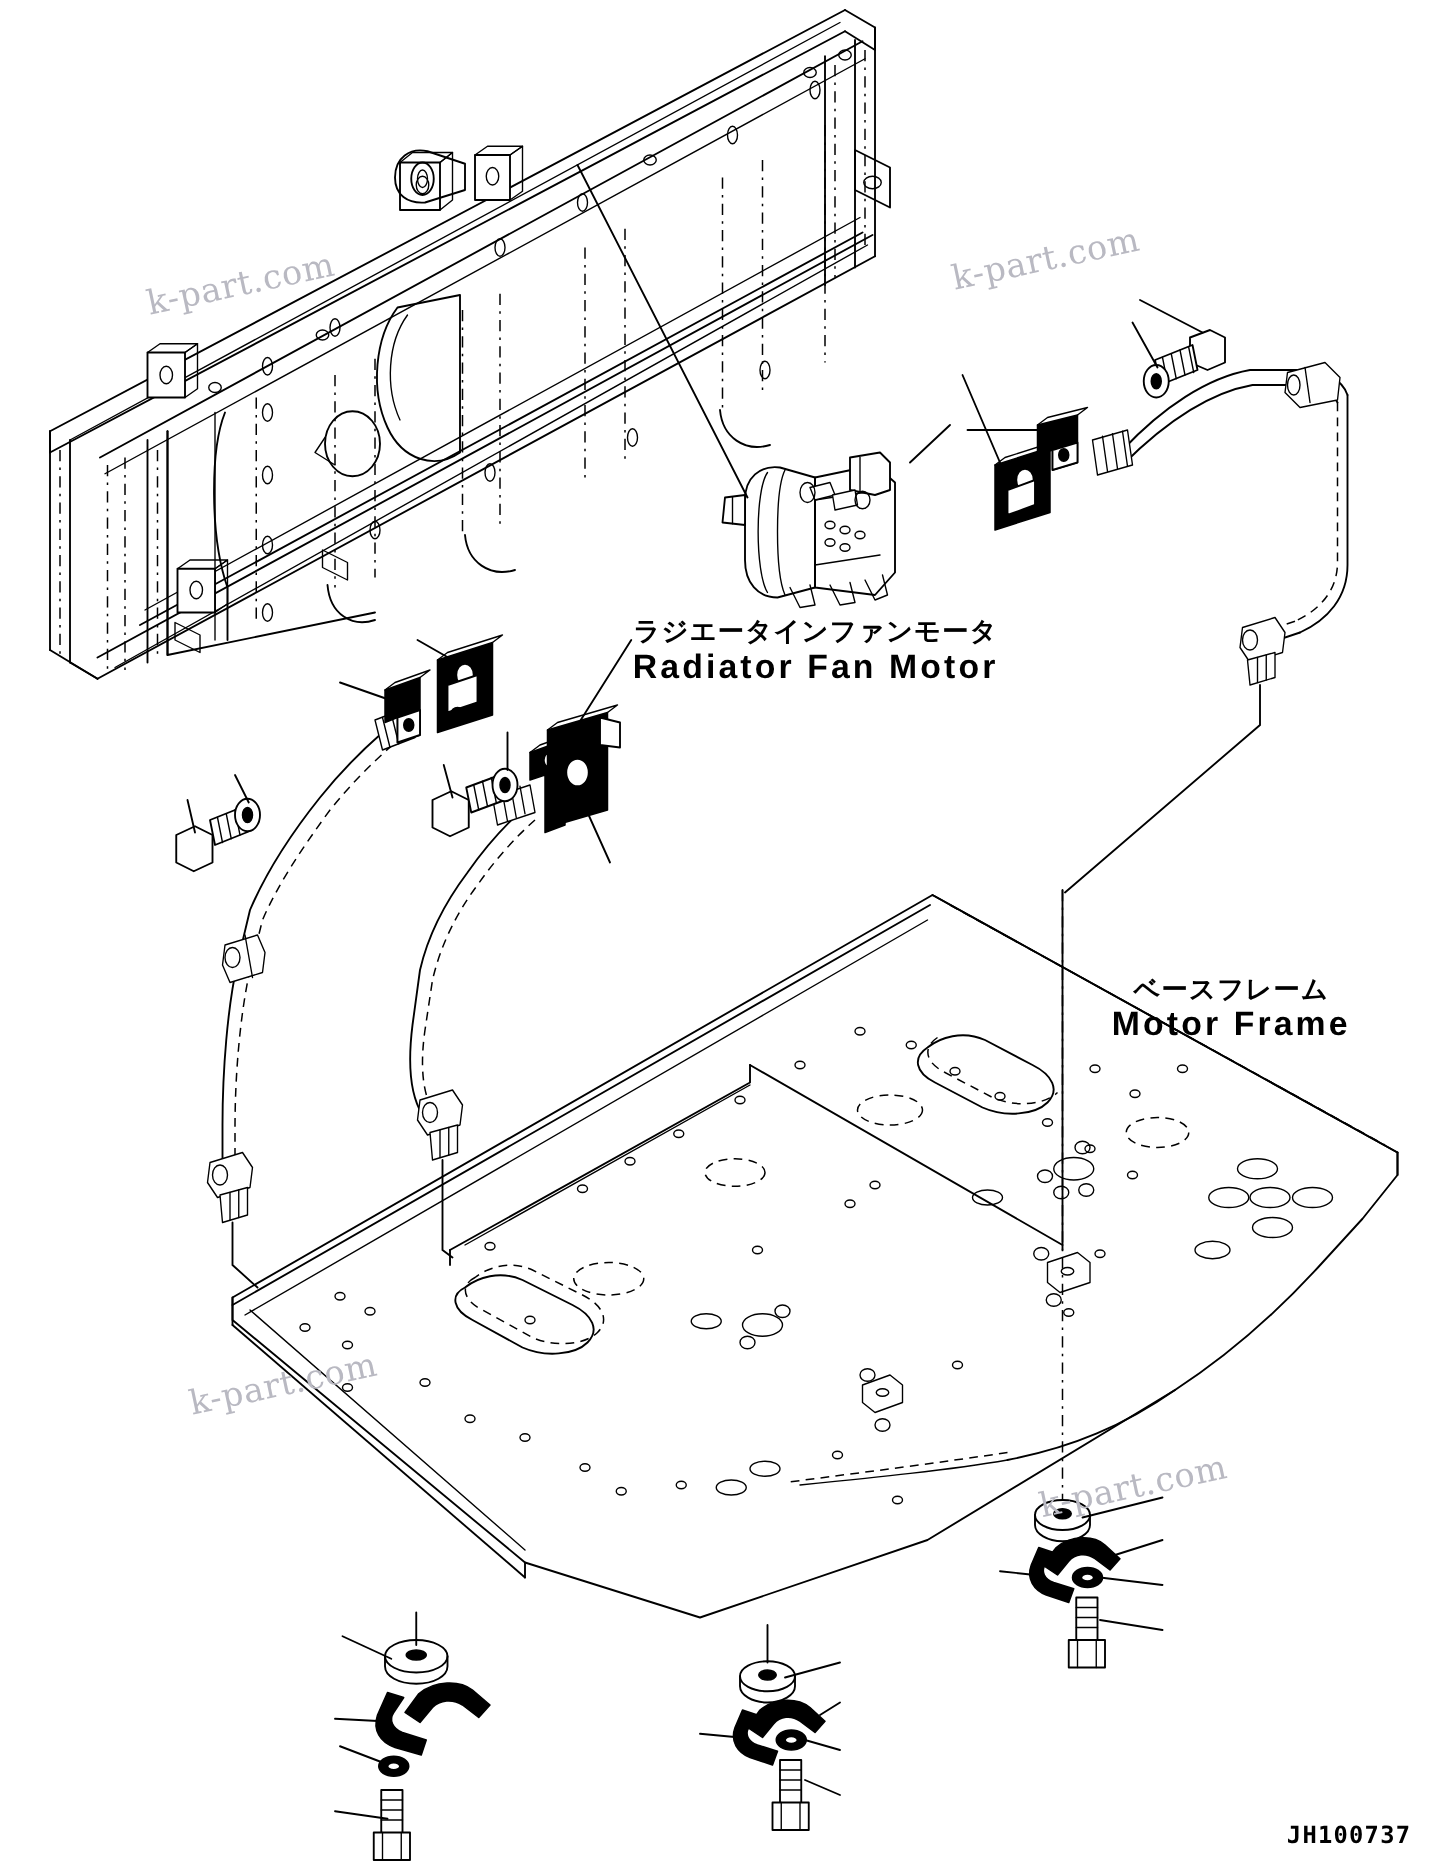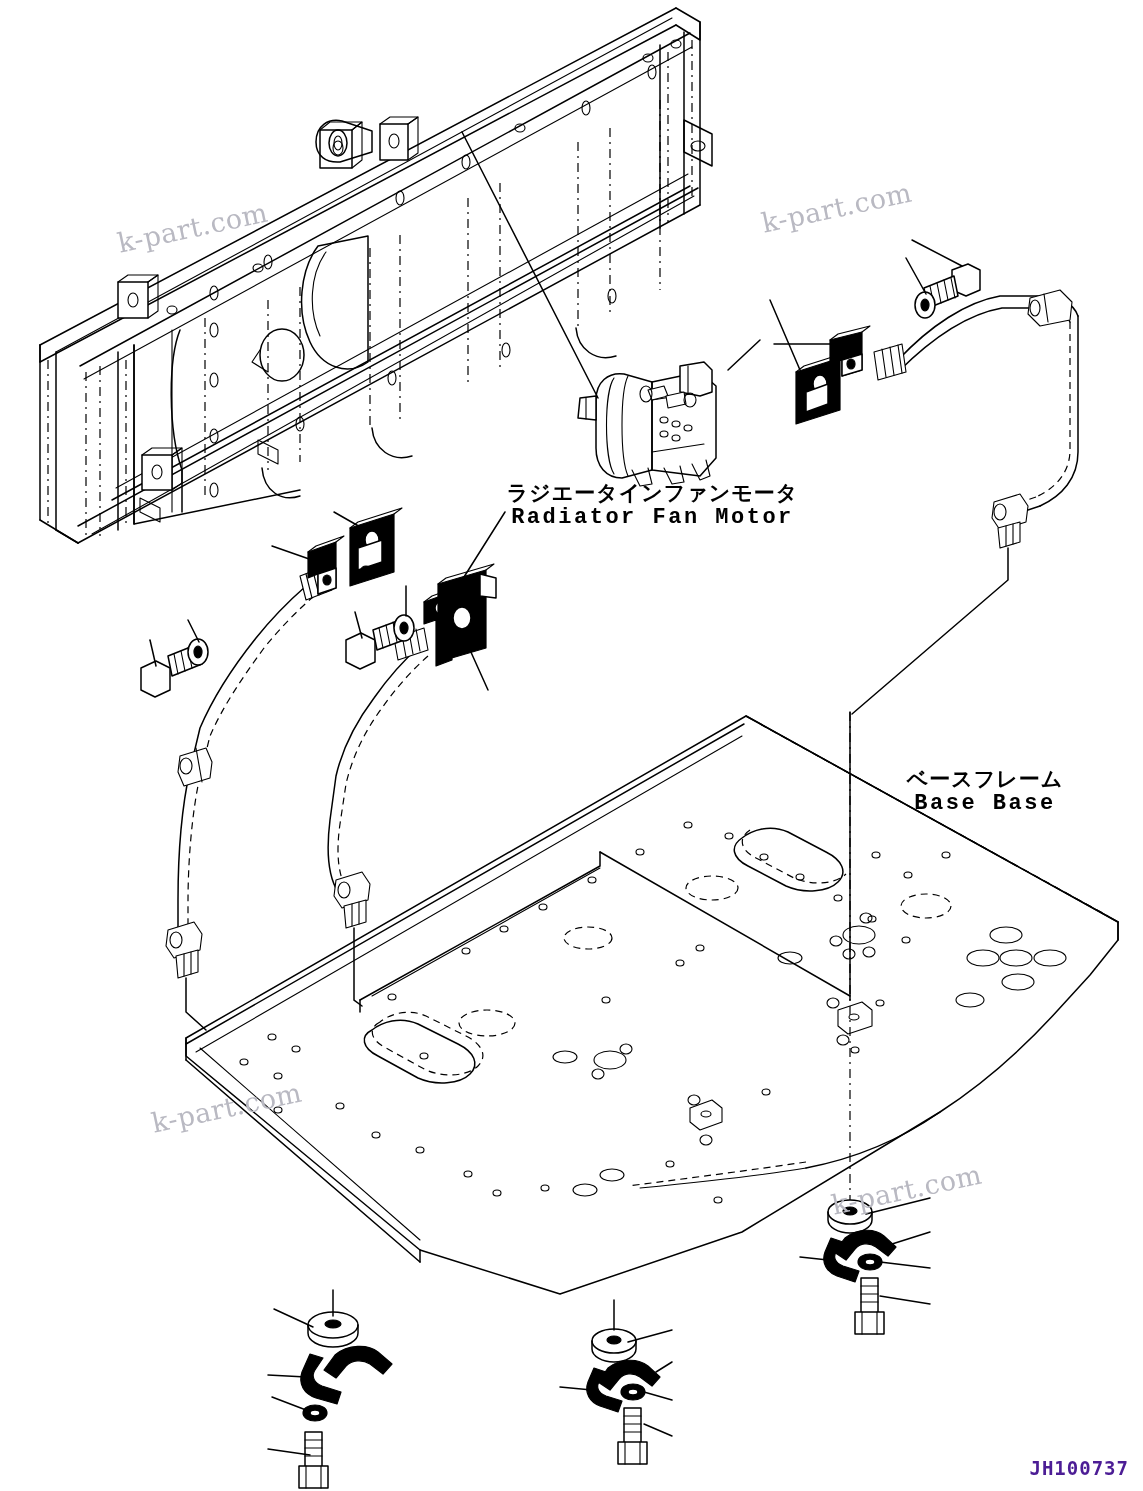--- a/index.html
+++ b/index.html
@@ -31,41 +31,42 @@
   .fillblk { fill: #000; stroke: #000; stroke-width: 1.2; stroke-linejoin: round; }
   .fillwht { fill: #fff; stroke: #000; stroke-width: 1.5; stroke-linejoin: round; }
   .fillwht-t { fill: #fff; stroke: #000; stroke-width: 1.1; stroke-linejoin: round; }
 
   .label {
     position: absolute;
     text-align: center;
     color: #000;
     white-space: nowrap;
     line-height: 1.12;
+    margin-top: 12px;
   }
   .label .jp {
     font-family: "DejaVu Sans", sans-serif;
     font-size: 21px;
     letter-spacing: 1px;
     font-weight: 700;
   }
   .label .en {
-    font-family: Liberation Mono, monospace;
-    font-size: 22px;
+    font-family: Liberation Sans, sans-serif;
+    font-size: 27px;
     font-weight: 700;
     letter-spacing: 2.5px;
   }
   #code {
     position: absolute;
     right: 14px;
     bottom: 12px;
     font-family: "DejaVu Sans Mono", monospace;
     font-size: 19px;
     font-weight: 700;
-    color: #4c1d95;
+    color: #000000;
     letter-spacing: 1px;
   }
   .wm {
     position: absolute;
     font-family: "DejaVu Serif", serif;
     font-size: 27px;
     color: #b9b9c2;
     white-space: nowrap;
     transform: rotate(-12deg);
     transform-origin: left center;
@@ -623,21 +624,21 @@
 
   </svg>
 
   <div class="label" style="left:500px; top:482px; width:305px;">
     <div class="jp">ラジエータインファンモータ</div>
     <div class="en">Radiator Fan Motor</div>
   </div>
 
   <div class="label" style="left:880px; top:768px; width:210px;">
     <div class="jp">ベースフレーム</div>
-    <div class="en">Base Base</div>
+    <div class="en">Motor Frame</div>
   </div>
 
   <div class="wm" style="left:118px; top:228px;">k-part.com</div>
   <div class="wm" style="left:762px; top:208px;">k-part.com</div>
   <div class="wm" style="left:152px; top:1108px;">k-part.com</div>
   <div class="wm" style="left:832px; top:1190px;">k-part.com</div>
 
   <div id="code">JH100737</div>
 
 </div>

